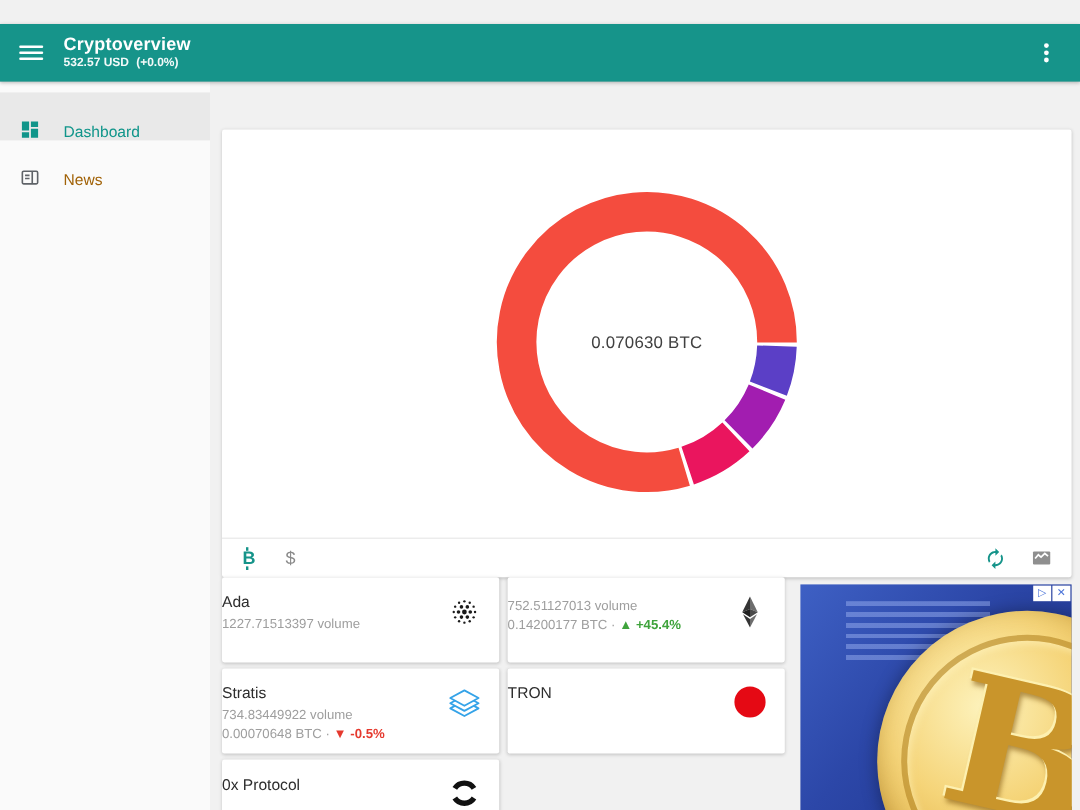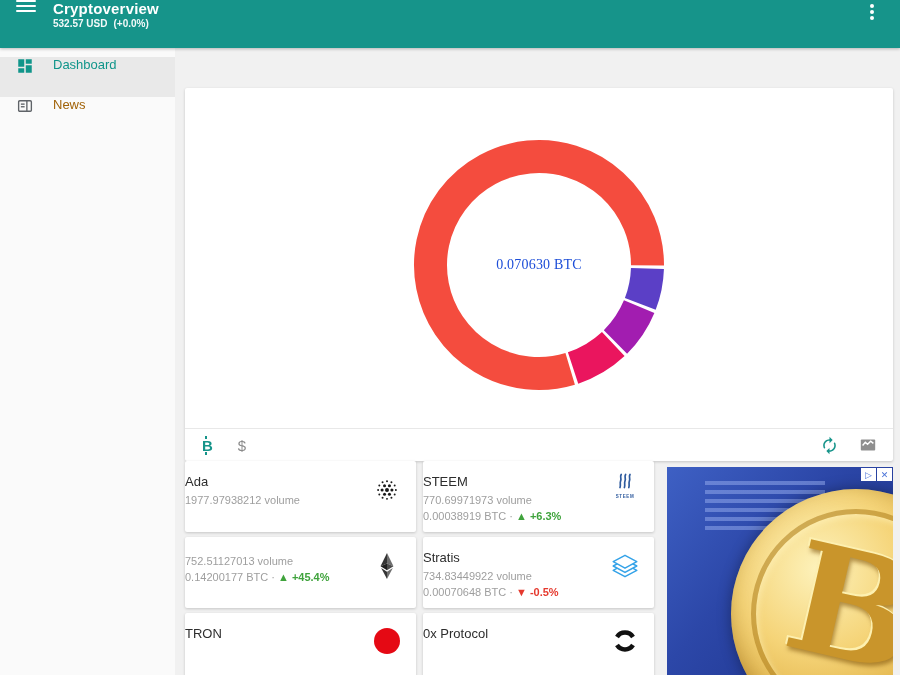--- a/index.html
+++ b/index.html
@@ -3,48 +3,48 @@
 <meta charset="utf-8">
 <style>
   html,body{margin:0;padding:0;}
   body{
     width:900px;height:675px;overflow:hidden;
     font-family:"Liberation Sans","DejaVu Sans",sans-serif;
     background:#f1f1f1;-webkit-font-smoothing:antialiased;
   }
   
   .header{
-    height:48px;background:#16948a;display:flex;
-    box-shadow:0 1px 3px rgba(0,0,0,.25);position:relative;z-index:5;
+    height:48px;background:#16948a;display:flex;align-items:center;
+    box-shadow:0 1px 3px rgba(0,0,0,.25);position:relative;z-index:5;margin-top:20px;
   }
   .hamburger{width:20px;margin-left:16px;cursor:pointer;display:flex;flex-direction:column;gap:3px;}
   .hamburger span{display:block;height:2px;background:#fff;border-radius:1px;}
   .header-titles{margin-left:17px;color:#fff;line-height:1.15;}
   .app-title{font-size:15px;font-weight:700;letter-spacing:.2px;}
   .app-subtitle{font-size:10px;font-weight:700;opacity:.95;margin-top:1px;}
   .app-subtitle .chg{margin-left:6px;}
   .kebab{margin-left:auto;margin-right:22px;display:flex;flex-direction:column;gap:2px;cursor:pointer;padding:4px;}
   .kebab i{width:4px;height:4px;border-radius:50%;background:#fff;}
   
   .app{display:flex;height:627px;}
   .sidebar{width:175px;background:#fafafa;padding-top:9px;flex-shrink:0;}
-  .side-item{height:40px;display:flex;align-items:flex-start;cursor:pointer;}
+  .side-item{height:40px;display:flex;align-items:flex-end;cursor:pointer;}
   .side-item.active{background:#e9e9e9;}
   .side-item .s-icon{width:18px;height:18px;margin-left:16px;}
   .side-item .s-label{margin-left:19px;font-size:13px;font-weight:500;color:#a16207;}
   .side-item.active .s-label{color:#10958a;}
   .main{flex:1;padding:0 7px 0 10px;min-width:0;}
   
   .card{background:#fff;box-shadow:0 1px 3px rgba(0,0,0,.18);border-radius:2px;}
   .chart-card{margin-top:40px;}
   .chart-area{position:relative;height:340px;overflow:hidden;}
   .chart-area svg{position:absolute;left:50%;top:49px;transform:translateX(-50%);}
   .donut-center{
     position:absolute;left:50%;top:177px;transform:translate(-50%,-50%);
-    font-size:14px;color:#1d4ed8;letter-spacing:.2px;font-family:Liberation Serif, serif;
+    font-size:14px;color:#404040;letter-spacing:.2px;
   }
   .chart-toolbar{height:32px;border-top:1px solid #e8e8e8;display:flex;align-items:center;}
   .tb-left{display:flex;align-items:center;gap:24px;margin-left:16px;}
   .tb-right{display:flex;align-items:center;gap:20px;margin-left:auto;margin-right:16px;}
   .btc-glyph{position:relative;font-weight:700;font-size:15px;color:#16948a;cursor:pointer;line-height:1;padding:0 1px;}
   .btc-glyph::before,.btc-glyph::after{content:"";position:absolute;width:2px;height:3px;background:#16948a;left:4px;}
   .btc-glyph::before{top:-2px;}
   .btc-glyph::after{bottom:-2px;}
   .usd-glyph{font-size:15px;color:#8a8a8a;cursor:pointer;line-height:1;}
   .tb-icon{cursor:pointer;display:flex;}
@@ -166,21 +166,21 @@
         </div>
       </div>
     </div>
 
 
     <div class="volumes-row">
       <div class="cards-grid">
 
         <div class="card coin-card">
           <div class="coin-name">Ada</div>
-          <div class="coin-volume">1977.97938212 volume</div>
+          <div class="coin-volume">1227.71513397 volume</div>
           <div class="coin-icon">
             <svg width="28" height="28" viewBox="0 0 24 24" fill="#1b1b1b">
               <circle cx="12" cy="12" r="1.7"></circle>
               <circle cx="16.2" cy="12" r="1.3"></circle>
                 <circle cx="14.1" cy="15.64" r="1.3"></circle>
                 <circle cx="9.9" cy="15.64" r="1.3"></circle>
                 <circle cx="7.8" cy="12" r="1.3"></circle>
                 <circle cx="9.9" cy="8.36" r="1.3"></circle>
                 <circle cx="14.1" cy="8.36" r="1.3"></circle>
               <circle cx="19.6" cy="12" r=".85"></circle>
@@ -192,36 +192,20 @@
                 <circle cx="4.4" cy="12" r=".85"></circle>
                 <circle cx="5.42" cy="8.2" r=".85"></circle>
                 <circle cx="8.2" cy="5.42" r=".85"></circle>
                 <circle cx="12" cy="4.4" r=".85"></circle>
                 <circle cx="15.8" cy="5.42" r=".85"></circle>
                 <circle cx="18.58" cy="8.2" r=".85"></circle>
             </svg>
           </div>
         </div>
 
-        <div class="card coin-card">
-          <div class="coin-name">STEEM</div>
-          <div class="coin-volume">770.69971973 volume</div>
-          <div class="coin-value">
-            <span>0.00038919 BTC ·</span>
-            <span class="chg up">▲ +6.3%</span>
-          </div>
-          <div class="coin-icon" style="top:12px">
-            <svg width="20" height="16" viewBox="0 0 20 16" fill="none" stroke="#2f5b9e" stroke-width="1.7" stroke-linecap="round">
-              <path d="M6.2 1.5 C4.6 4 6.8 5.6 5.6 8 C4.6 10.2 6 12 5 14.5"></path>
-              <path d="M10.6 1.5 C9 4 11.2 5.6 10 8 C9 10.2 10.4 12 9.4 14.5"></path>
-              <path d="M15 1.5 C13.4 4 15.6 5.6 14.4 8 C13.4 10.2 14.8 12 13.8 14.5"></path>
-            </svg>
-            <span class="steem-word">STEEM</span>
-          </div>
-        </div>
 
         <div class="card coin-card">
           <div class="coin-volume">752.51127013 volume</div>
           <div class="coin-value">
             <span>0.14200177 BTC ·</span>
             <span class="chg up">▲ +45.4%</span>
           </div>
           <div class="coin-icon">
             <svg width="26" height="28" viewBox="0 0 24 26">
               <polygon points="12,1 6,13.2 12,10.6" fill="#343434"></polygon>

